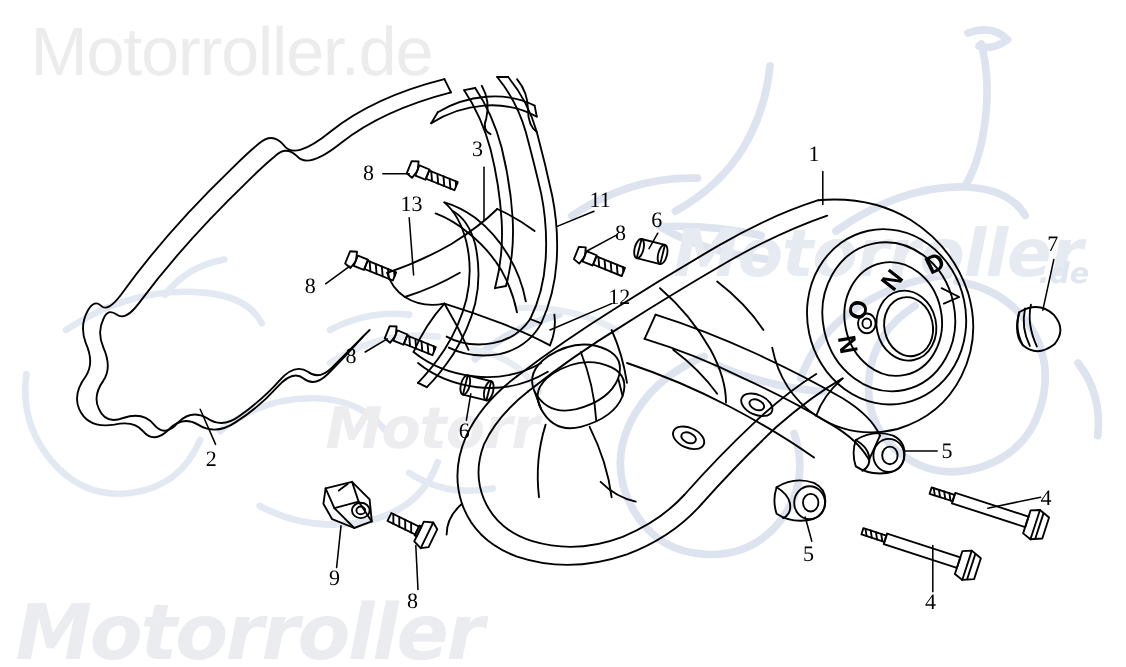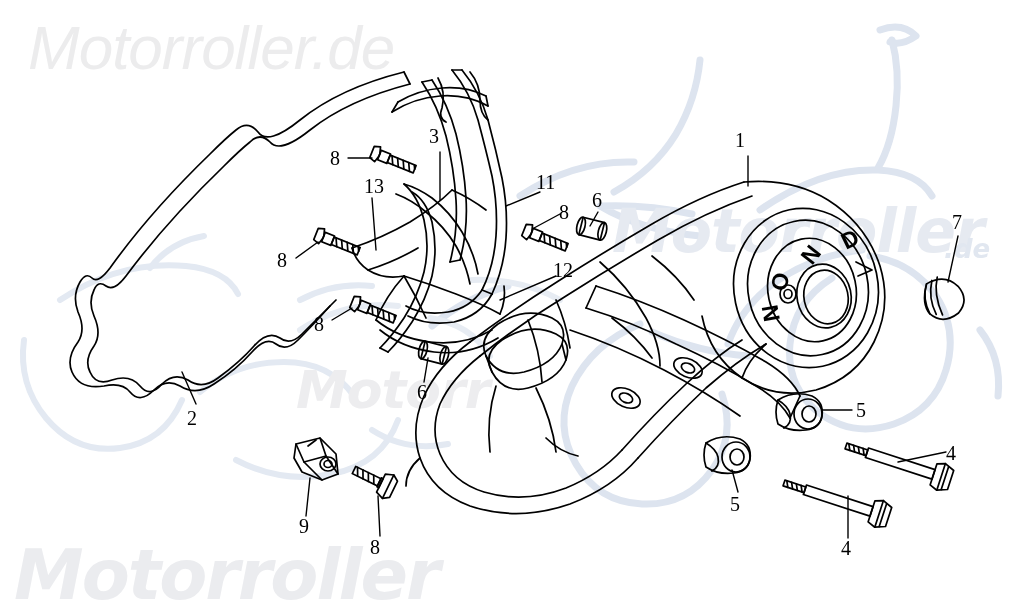--- a/index.html
+++ b/index.html
@@ -6,21 +6,21 @@
   body{
     font-family:"Liberation Sans", sans-serif;
     width:1024px;height:606px;overflow:hidden;
   }
   #stage{position:relative;width:1024px;height:606px;background:#fff;}
   #stage svg{position:absolute;left:0;top:0;}
   .wm-top{
     position:absolute;left:28px;top:12px;
     font-family:"Liberation Sans", sans-serif;
     font-size:62px;letter-spacing:-1px;color:#ececed;
-    user-select:none;white-space:nowrap;font-style:italic;
+    user-select:none;white-space:nowrap;
   }
   .wm-bottom{
     position:absolute;left:14px;top:534px;
     font-family:"DejaVu Sans", sans-serif;
     font-weight:bold;font-style:italic;
     font-size:70px;letter-spacing:-2px;color:#ebecef;
     user-select:none;white-space:nowrap;
   }
   .wm-mid{
     position:absolute;left:296px;top:360px;

